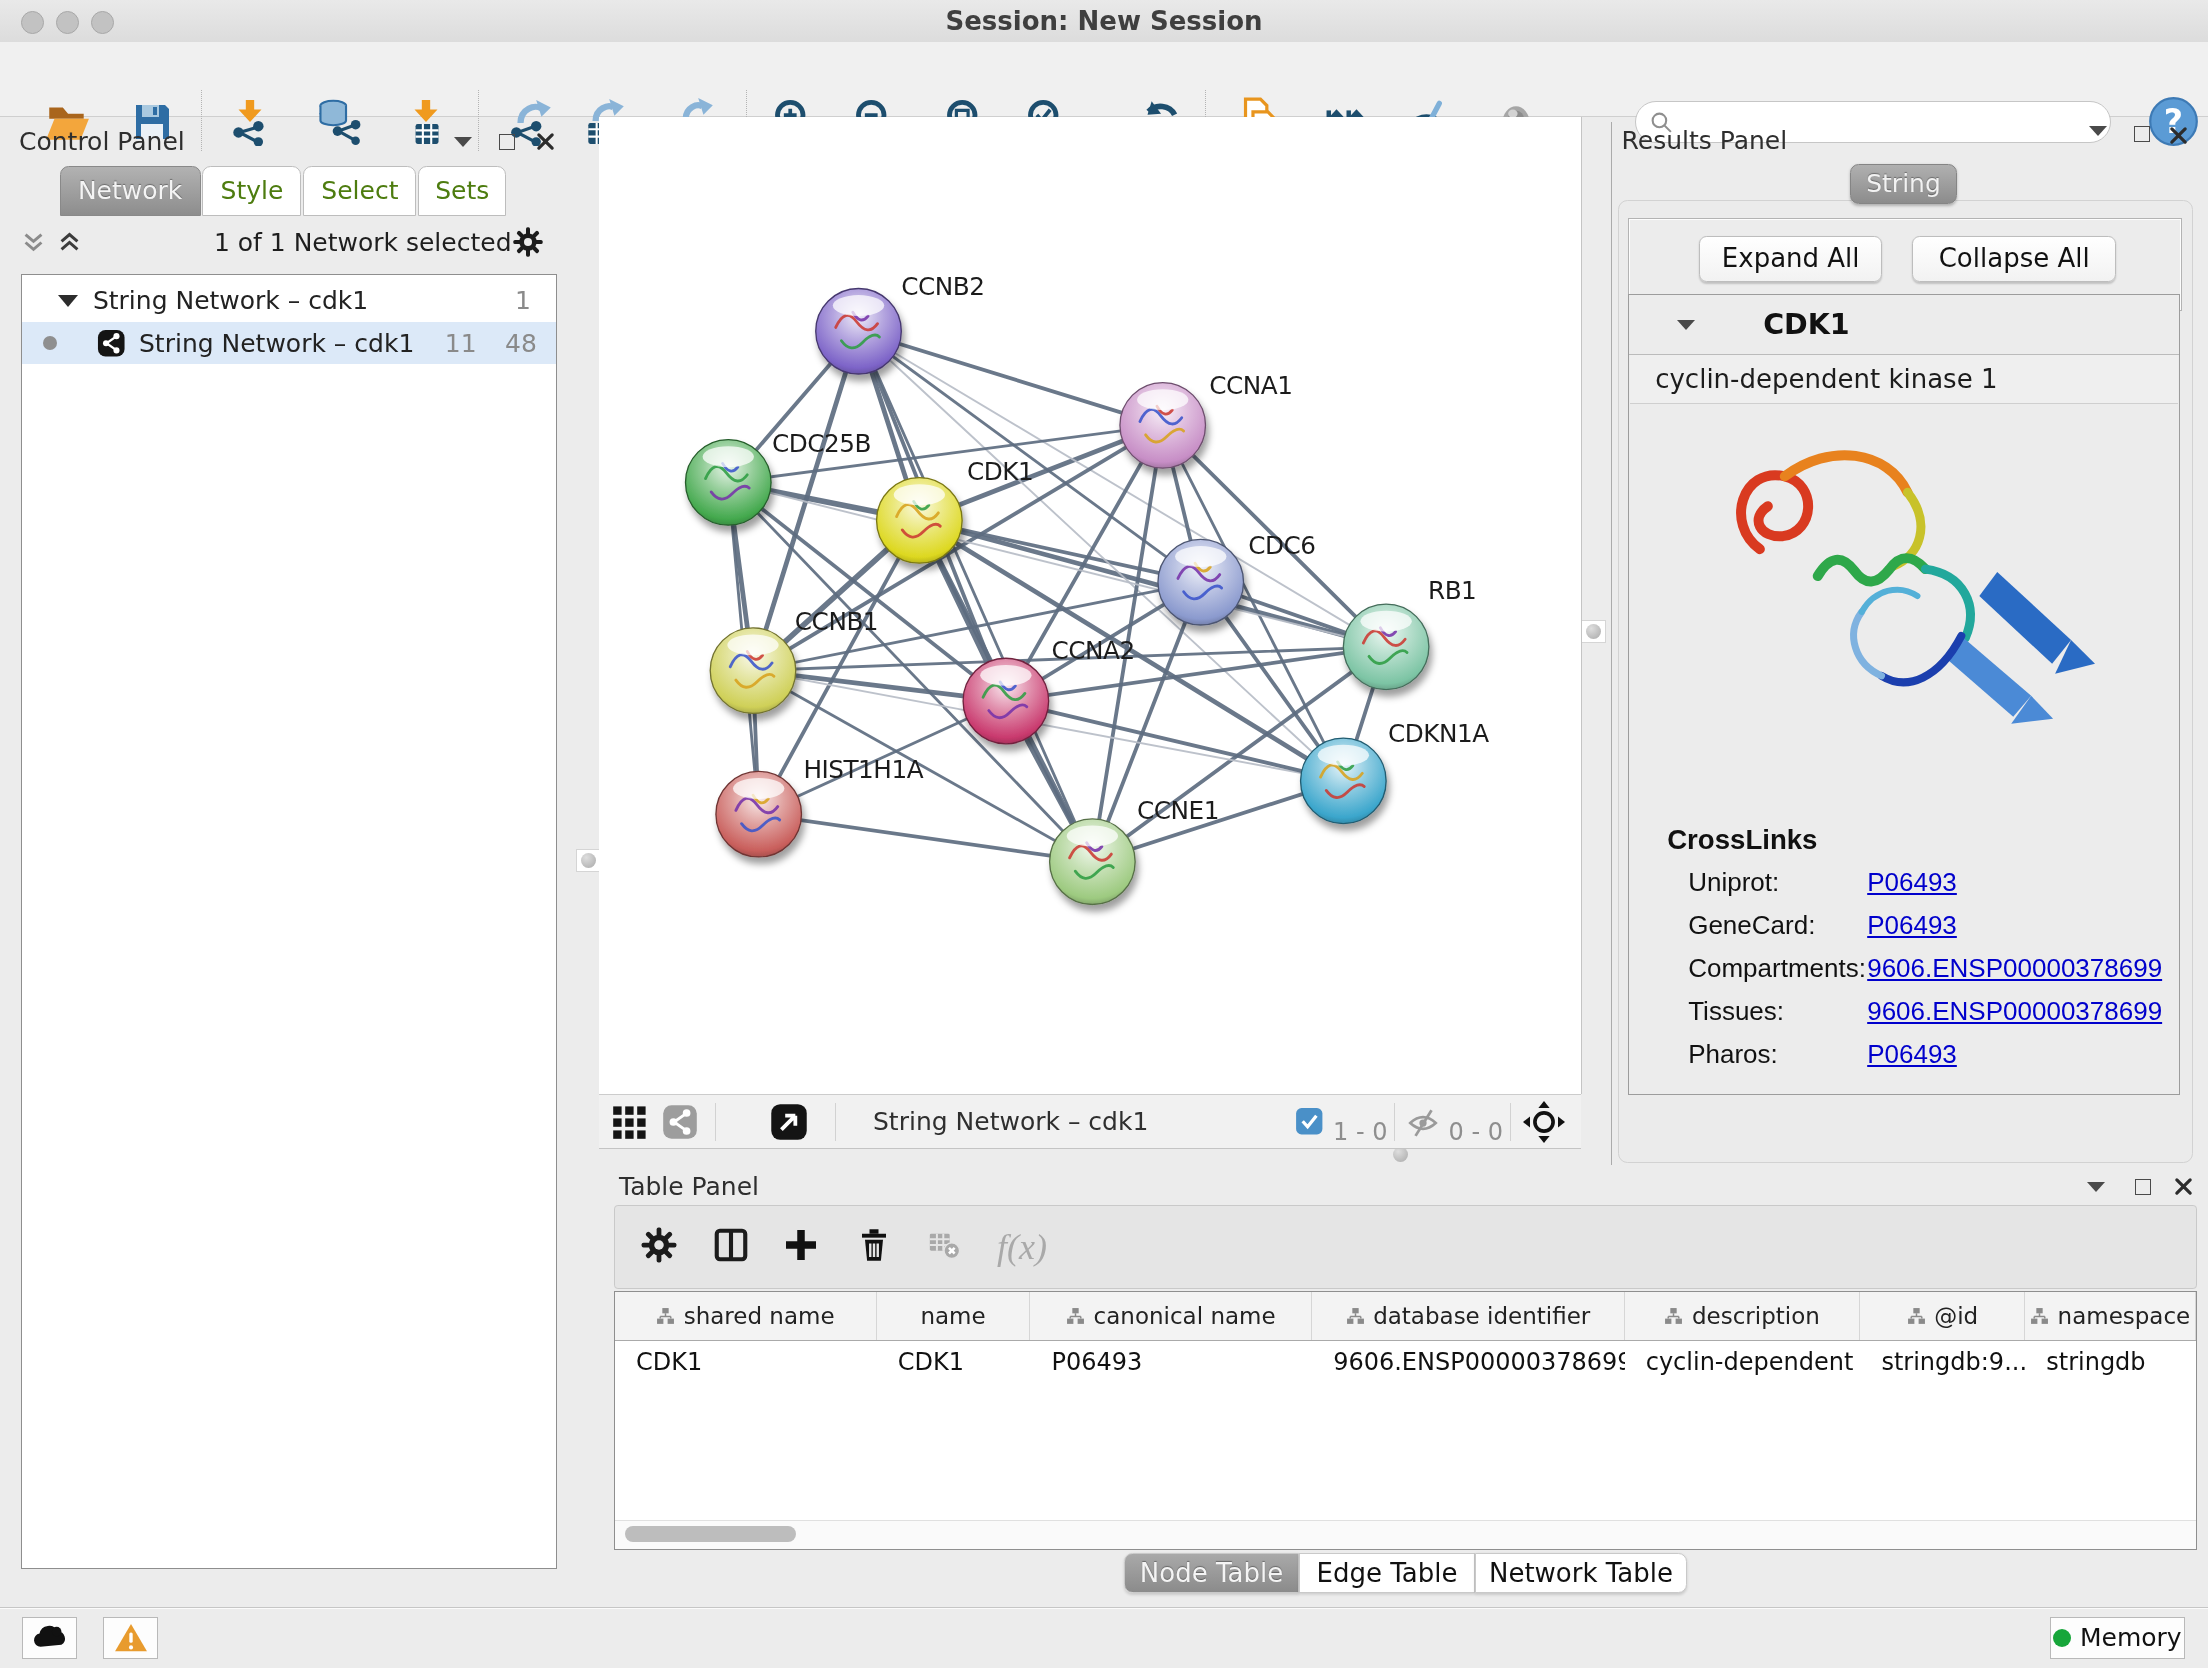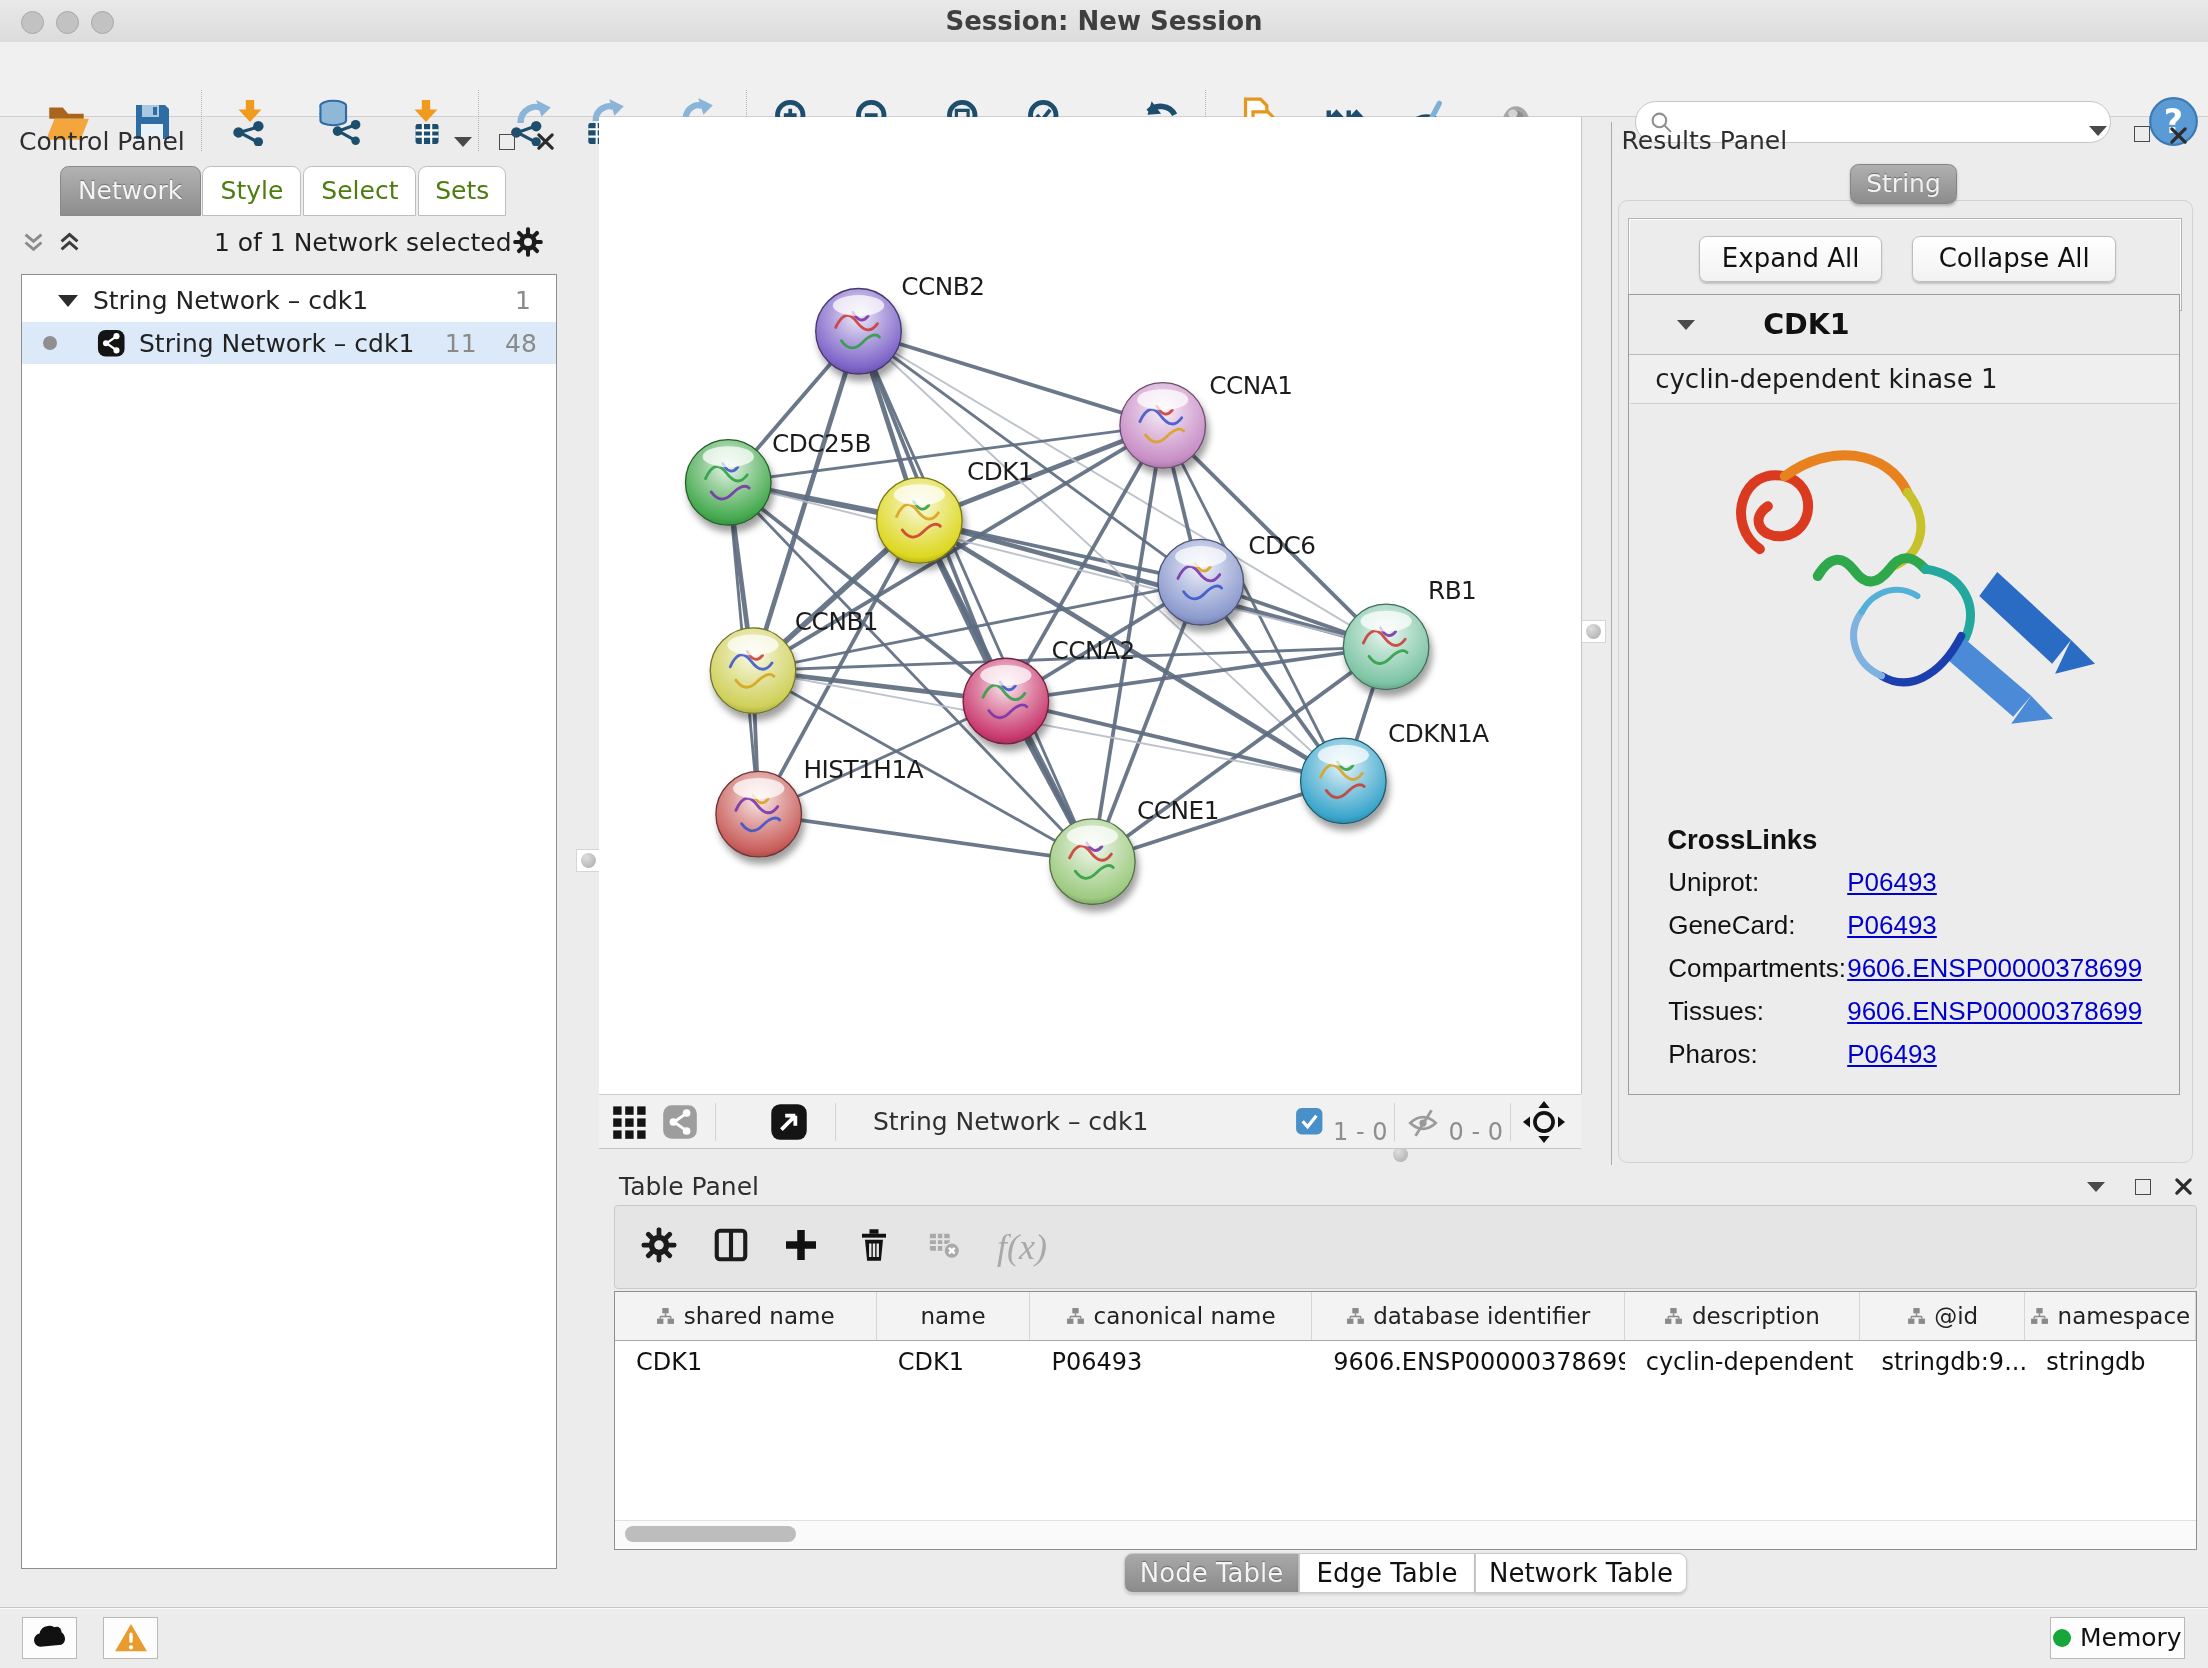--- a/index.html
+++ b/index.html
@@ -68,21 +68,21 @@
           line-height:42px;color:#111;box-shadow:0 1.9px 1.9px rgba(0,0,0,.18);}
   .rp-gene-box{position:absolute;left:9.5px;top:93px;width:552px;height:801px;background:#ececec;
                border:1.9px solid #9c9c9c;box-sizing:border-box;}
   .gene-title-row{position:absolute;left:0;right:0;top:0;height:59px;border-bottom:1px solid #bbbbbb;
                   display:flex;align-items:center;}
   .gene-desc-row{position:absolute;left:1px;right:1px;top:60px;height:48px;border-bottom:1px solid #cfcfcf;
                  display:flex;align-items:center;font-size:26px;color:#1c1c1c;background:#efefef;}
   .crosslinks{position:absolute;left:0;right:0;top:529px;font-family:Liberation Sans, sans-serif;}
   .cl-head{font-size:27.6px;font-weight:bold;color:#111;margin:0 0 11.4px 38px;}
   .cl-row{height:43px;display:flex;font-size:26px;}
-  .cl-label{margin-left:39px;width:179px;color:#111;}
+  .cl-label{margin-left:59px;width:179px;color:#111;}
   .cl-link{color:#0000cc;text-decoration:underline;}
   
   .table-panel{left:580px;top:1165px;width:1628px;height:442px;}
   .tp-header{position:absolute;left:39px;top:5.7px;right:7.6px;height:32px;display:flex;align-items:center;}
   .tp-toolbar{position:absolute;left:34px;top:40px;width:1583px;height:84px;background:#e5e5e5;
               border:1px solid #c9c9c9;border-radius:3.8px;box-sizing:border-box;}
   .tp-tool{position:absolute;top:50%;transform:translate(-50%,-50%);}
   .tablebox{position:absolute;left:34px;top:126px;width:1583px;height:259px;background:#fff;
             border:1.9px solid #8e8e8e;box-sizing:border-box;overflow:hidden;}
   .thead{display:flex;height:48px;background:#f3f3f3;border-bottom:1px solid #ananan;border-bottom:1px solid #aaaaaa;}

